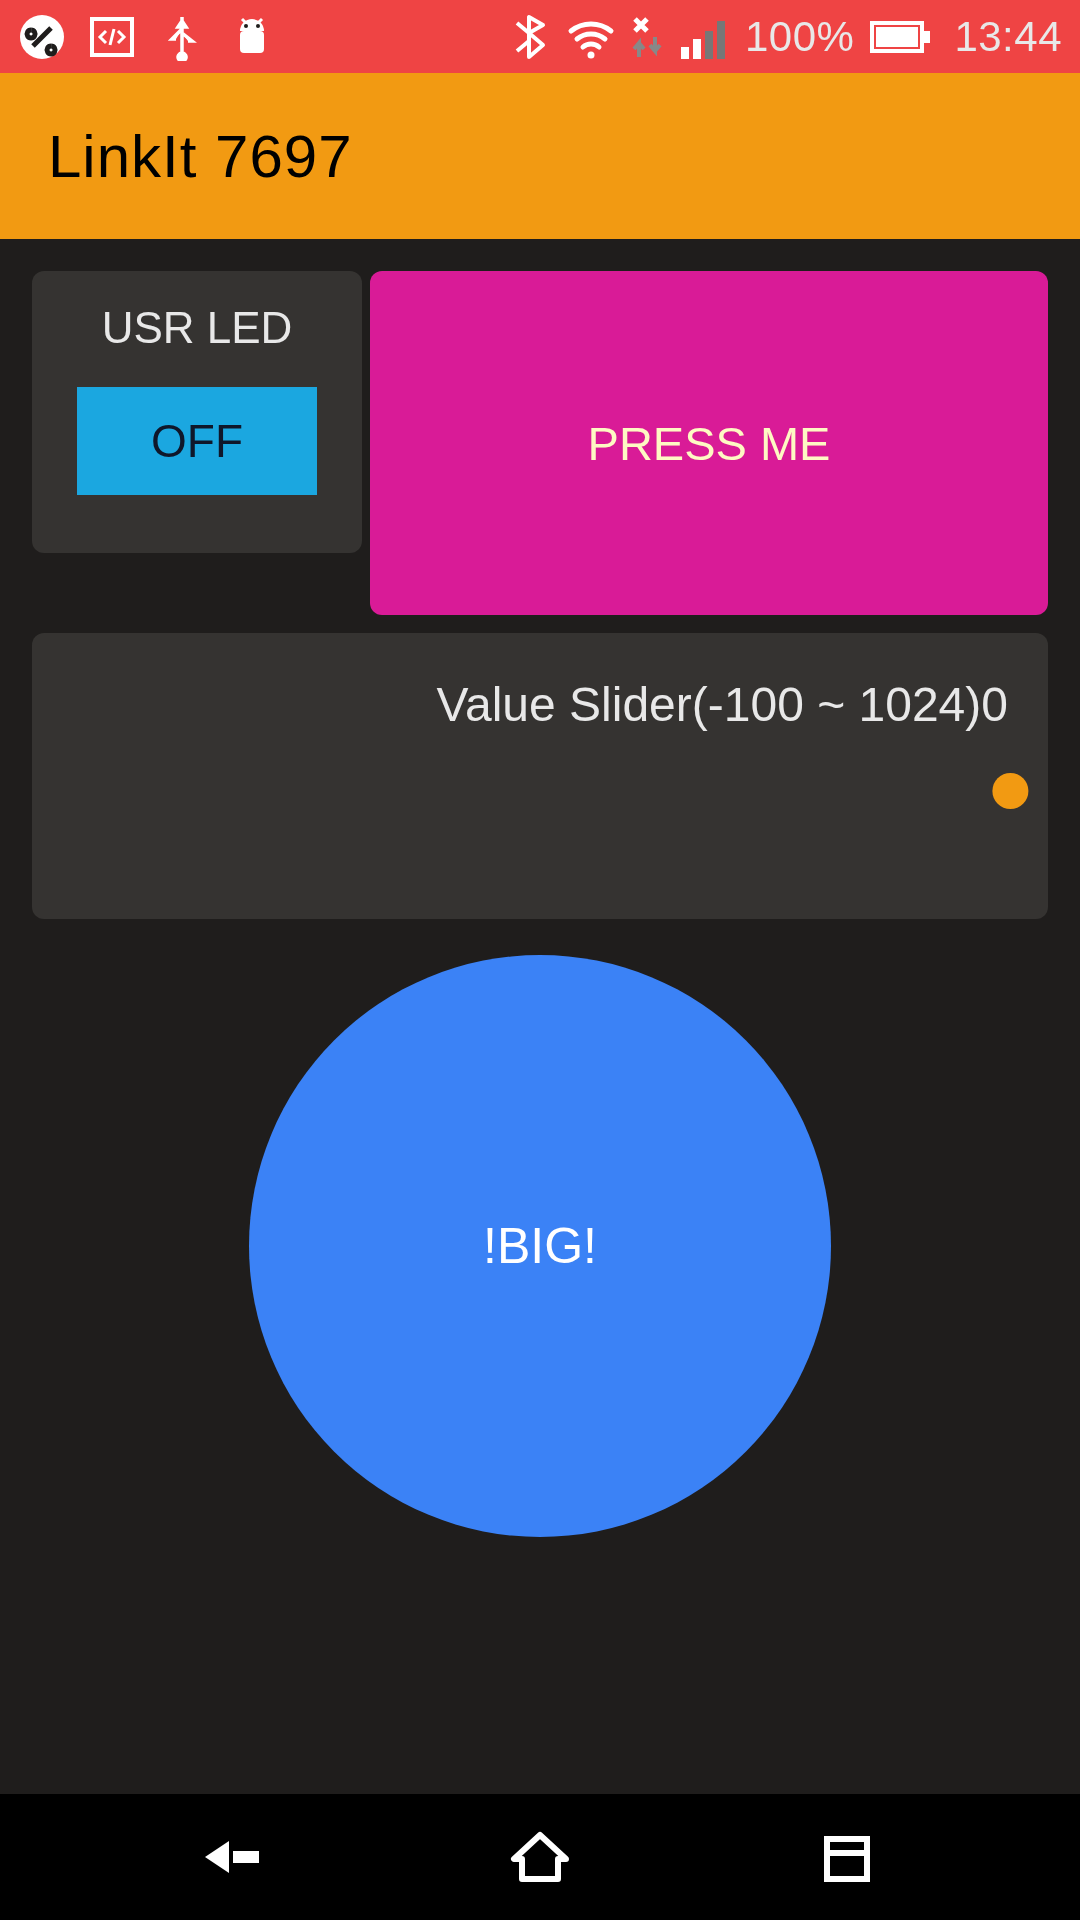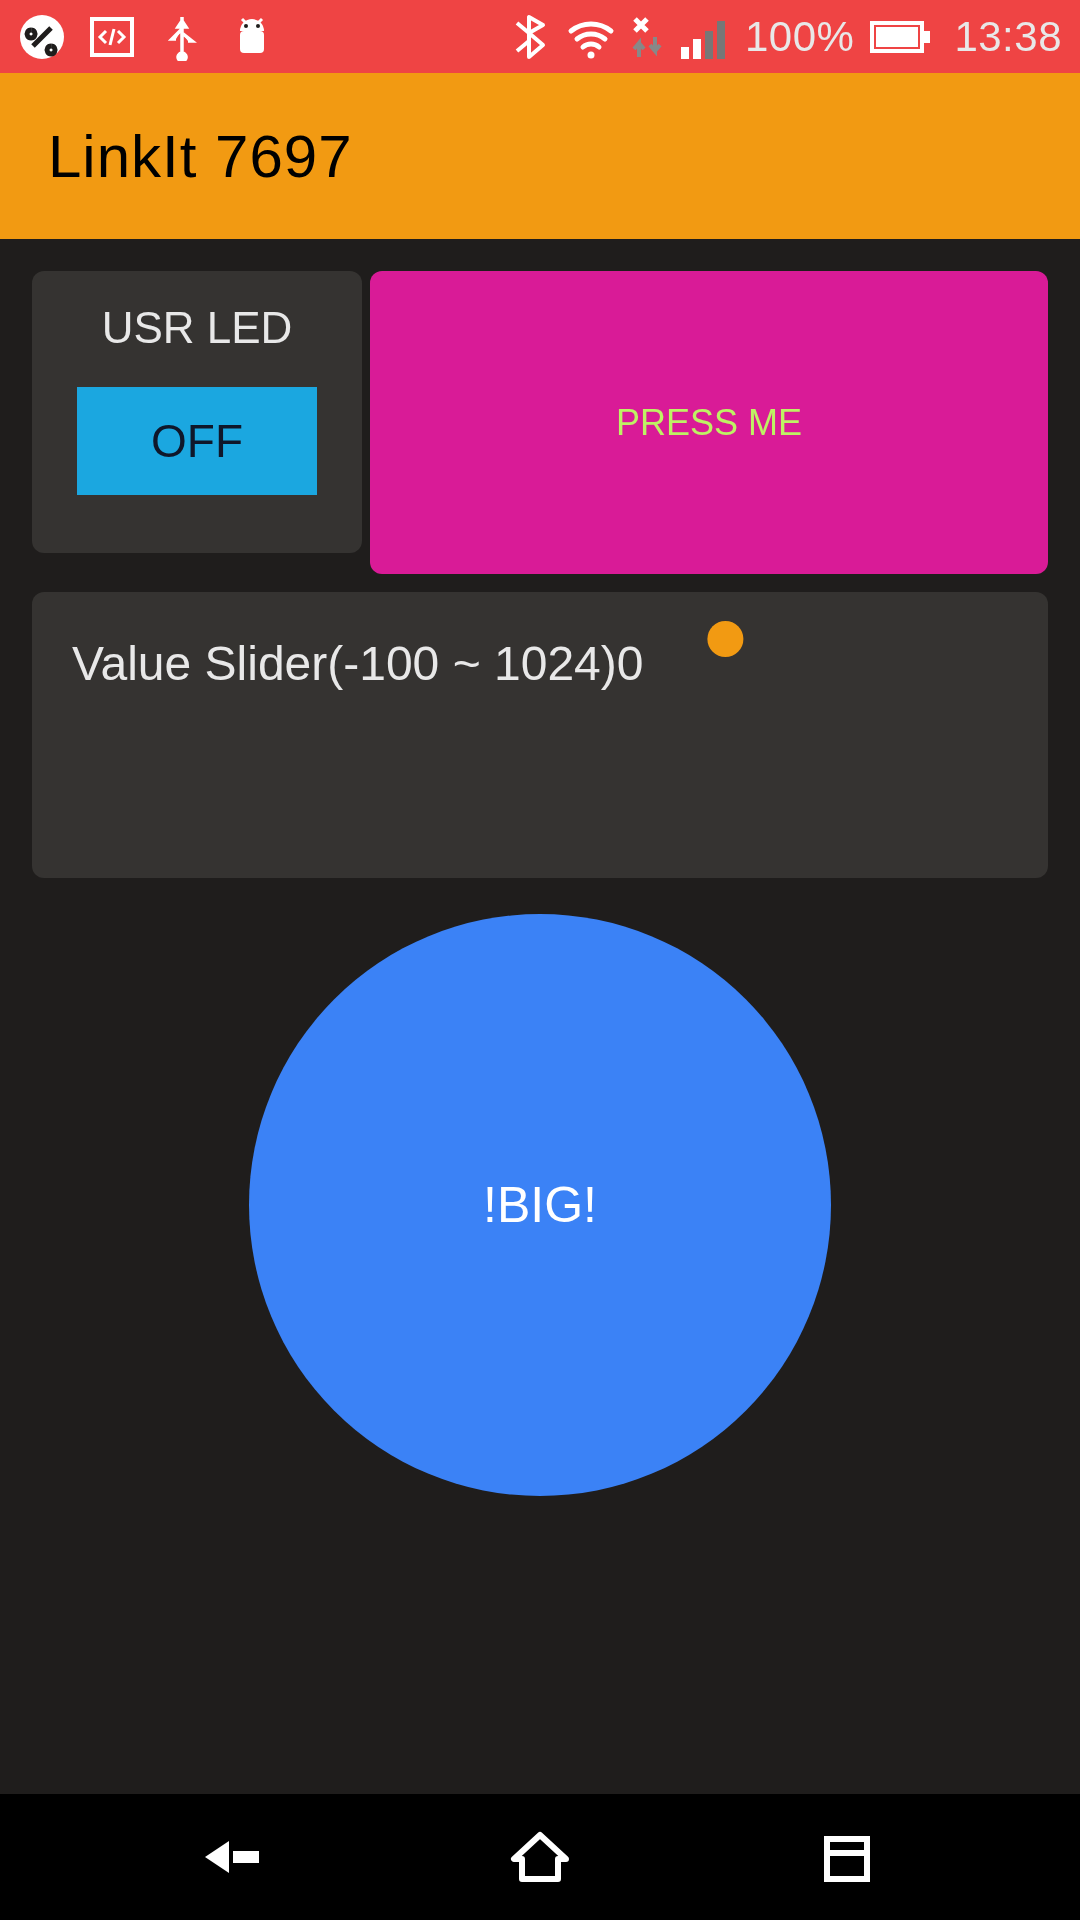--- a/index.html
+++ b/index.html
@@ -54,27 +54,27 @@
   .row2 { display:flex; gap:8px; }
   .usr-card { width: 330px; height: 282px; padding: 32px 30px; display:flex; flex-direction:column; gap: 34px;}
   .usr-label { font-size: 44px; font-weight:300; text-align:center; }
   .usr-btn {
     align-self:center; width: 240px; height: 108px;
     background:#1ba7e0; color:#0f172a;
     display:flex; align-items:center; justify-content:center;
     font-size:46px; font-weight:300; border:none; cursor:pointer;
   }
   .press-btn {
-    flex:1; height:303px; border-radius:12px;
-    background:#d91b97; color:#bef264; font-size:36px; font-weight:300;
+    flex:1; height:344px; border-radius:12px;
+    background:#d91b97; color:#fef9c3; font-size:47px; font-weight:300;
     display:flex; align-items:center; justify-content:center;
     border:none; cursor:pointer;
   }
 
-  .slider-card { height: 286px; padding: 44px 40px 40px 40px; display:flex; flex-direction:row; gap: 56px;}
+  .slider-card { height: 286px; padding: 44px 40px 40px 40px; display:flex; flex-direction:column; gap: 56px; align-items: flex-end;}
   .slider-row { display:flex; justify-content:space-between; font-size:48px; font-weight:300;}
   .slider-track-wrap { padding: 0 12px; }
   .slider-track {
     position:relative; height: 6px; background:#8a6c1e; border-radius:3px;
   }
   .slider-thumb {
     position:absolute; top:50%; left:0; transform:translate(-10%,-50%);
     width: 36px; height:36px; border-radius:50%; background:#f29a12;
     cursor:pointer;
   }
@@ -158,21 +158,21 @@
           </svg>
       </span>
       <span class="sb-text">100%</span>
       <span class="sb-icon" style="width:64px">
         <svg viewBox="0 0 64 48">
             <rect x="4" y="10" width="50" height="28" fill="none" stroke="#fff" stroke-width="4"></rect>
             <rect x="8" y="14" width="42" height="20" fill="#fff"></rect>
             <rect x="56" y="18" width="6" height="12" fill="#fff"></rect>
           </svg>
       </span>
-      <span class="sb-text" style="margin-left:8px">13:38</span>
+      <span class="sb-text" style="margin-left:8px">13:44</span>
     </div>
   </div>
 
   <div class="titlebar">
     <div class="titlebar-title">LinkIt 7697</div>
   </div>
 
   <div class="content">
 
     <div class="row2">

